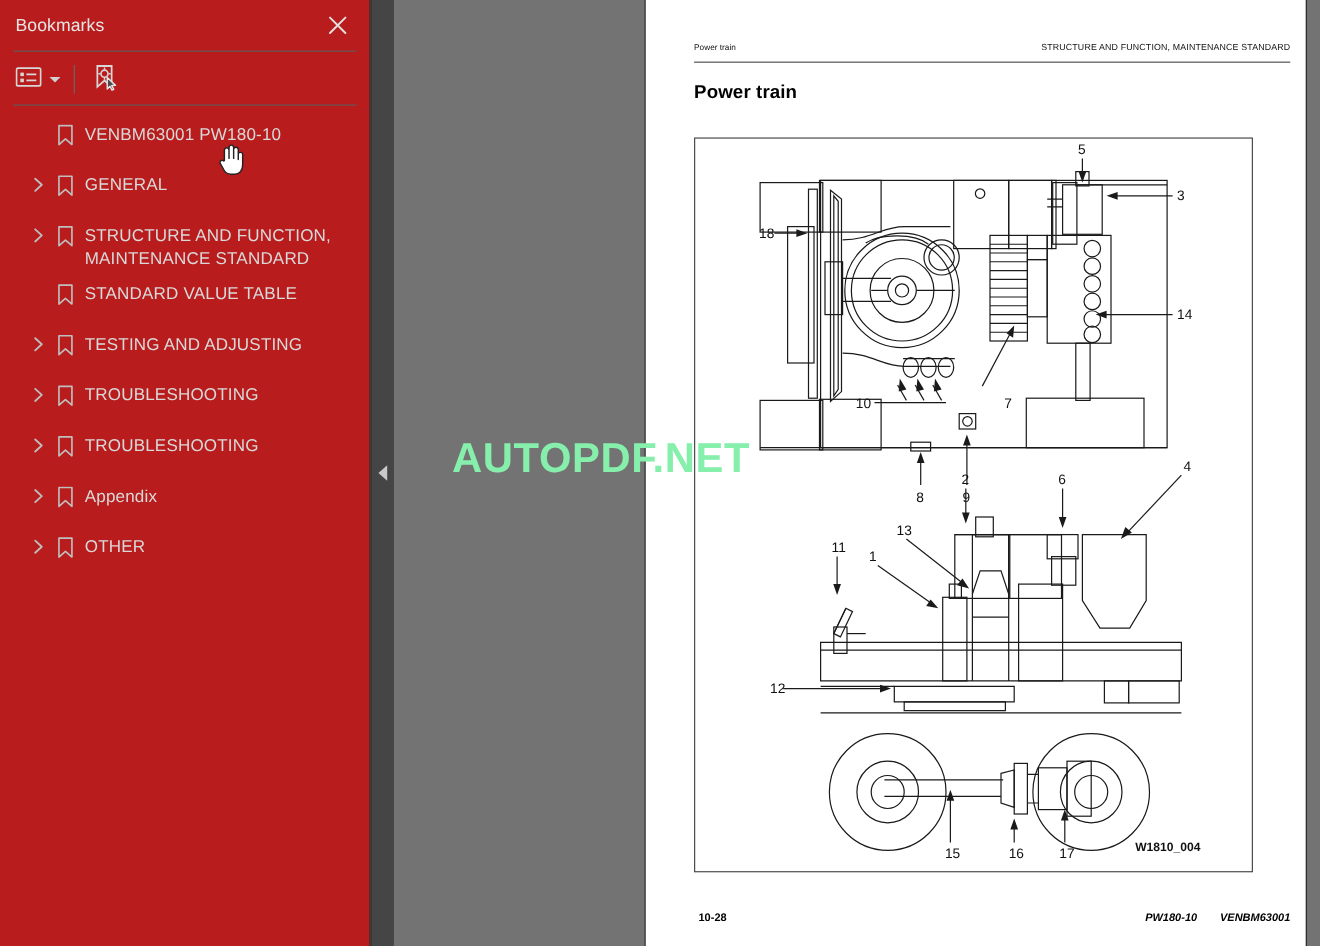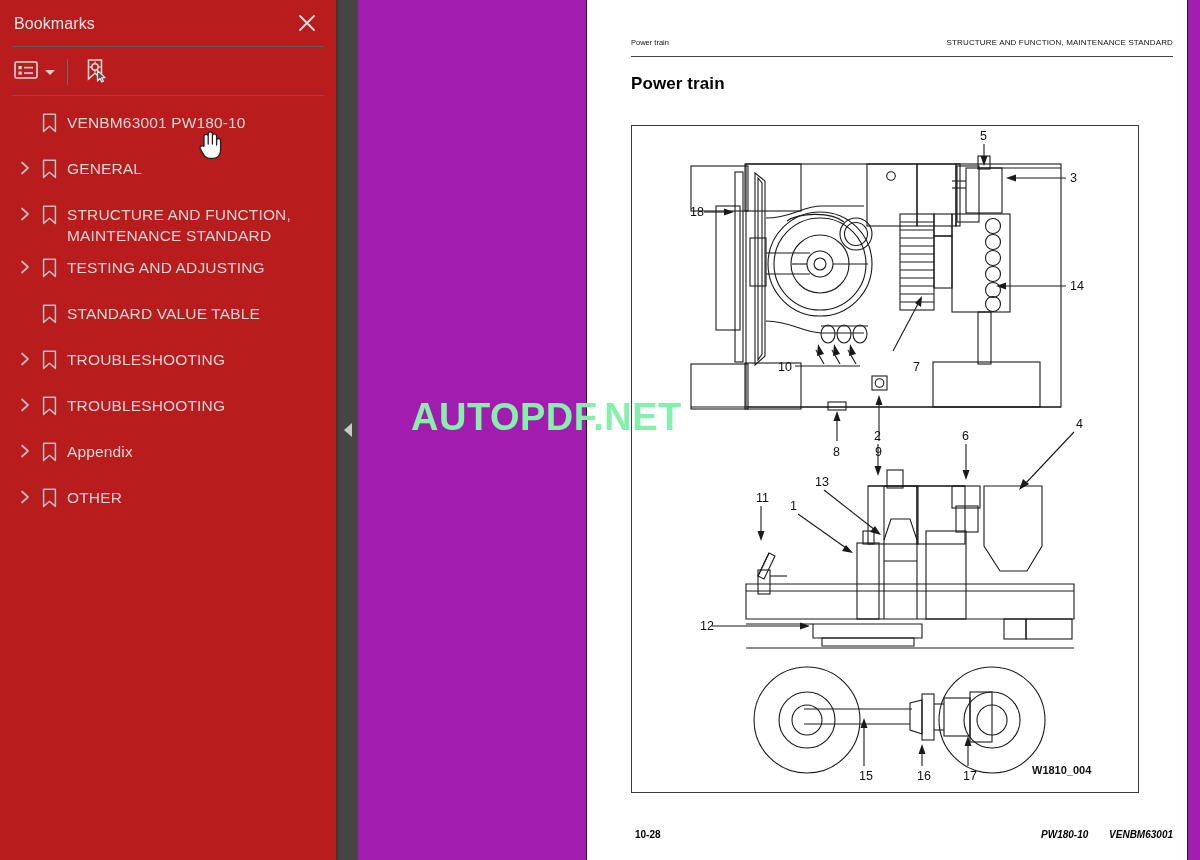--- a/index.html
+++ b/index.html
@@ -63,21 +63,21 @@
   }
   .caret-down {
     width: 0; height: 0;
     border-left: 5px solid transparent;
     border-right: 5px solid transparent;
     border-top: 5px solid #d0d0d0;
     margin-left: 7px;
   }
 
   #bookmark-list {
-    position: absolute; left: 6px; top: 100px;
+    position: absolute; left: 16px; top: 100px;
     width: 336px;
     padding-top: 6px;
   }
   .bm-row {
     position: relative;
     display: flex;
     align-items: flex-start;
     min-height: 36px;
     padding: 5px 10px 5px 0;
     cursor: pointer;
@@ -127,21 +127,21 @@
     width: 0; height: 0;
     border-top: 7px solid transparent;
     border-bottom: 7px solid transparent;
     border-right: 8px solid #c9c9c9;
   }
 
   
   #viewer {
     position: absolute; left: 358px; top: 0;
     width: 842px; height: 860px;
-    background: #a21caf;
+    background: #737373;
     overflow: hidden;
   }
 
   
   #pdf-page {
     position: absolute;
     left: 229px; 
     top: 0;
     width: 600px;
     height: 860px;
@@ -283,40 +283,40 @@
             </svg>
           </div>
           <div class="bm-icon">
             <svg width="15" height="20" viewBox="0 0 15 20">
               <path d="M1.6 1.2 H13.4 V18.4 L7.5 13.2 L1.6 18.4 Z" fill="none" stroke="#bfbfbf" stroke-width="1.5" stroke-linejoin="round"></path>
             </svg>
           </div>
           <div class="bm-label">STRUCTURE AND FUNCTION, MAINTENANCE STANDARD</div>
         </div>
         <div class="bm-row">
+          <div class="bm-chevron"></div>
+          <div class="bm-icon">
+            <svg width="15" height="20" viewBox="0 0 15 20">
+              <path d="M1.6 1.2 H13.4 V18.4 L7.5 13.2 L1.6 18.4 Z" fill="none" stroke="#bfbfbf" stroke-width="1.5" stroke-linejoin="round"></path>
+            </svg>
+          </div>
+          <div class="bm-label">STANDARD VALUE TABLE</div>
+        </div>
+        <div class="bm-row">
           <div class="bm-chevron">
             <svg width="11" height="14" viewBox="0 0 11 14">
               <path d="M2 1.5 L8 7 L2 12.5" fill="none" stroke="#bdbdbd" stroke-width="1.7" stroke-linecap="round" stroke-linejoin="round"></path>
             </svg>
           </div>
           <div class="bm-icon">
             <svg width="15" height="20" viewBox="0 0 15 20">
               <path d="M1.6 1.2 H13.4 V18.4 L7.5 13.2 L1.6 18.4 Z" fill="none" stroke="#bfbfbf" stroke-width="1.5" stroke-linejoin="round"></path>
             </svg>
           </div>
           <div class="bm-label">TESTING AND ADJUSTING</div>
-        </div>
-        <div class="bm-row">
-          <div class="bm-chevron"></div>
-          <div class="bm-icon">
-            <svg width="15" height="20" viewBox="0 0 15 20">
-              <path d="M1.6 1.2 H13.4 V18.4 L7.5 13.2 L1.6 18.4 Z" fill="none" stroke="#bfbfbf" stroke-width="1.5" stroke-linejoin="round"></path>
-            </svg>
-          </div>
-          <div class="bm-label">STANDARD VALUE TABLE</div>
         </div>
         <div class="bm-row">
           <div class="bm-chevron">
             <svg width="11" height="14" viewBox="0 0 11 14">
               <path d="M2 1.5 L8 7 L2 12.5" fill="none" stroke="#bdbdbd" stroke-width="1.7" stroke-linecap="round" stroke-linejoin="round"></path>
             </svg>
           </div>
           <div class="bm-icon">
             <svg width="15" height="20" viewBox="0 0 15 20">
               <path d="M1.6 1.2 H13.4 V18.4 L7.5 13.2 L1.6 18.4 Z" fill="none" stroke="#bfbfbf" stroke-width="1.5" stroke-linejoin="round"></path>

